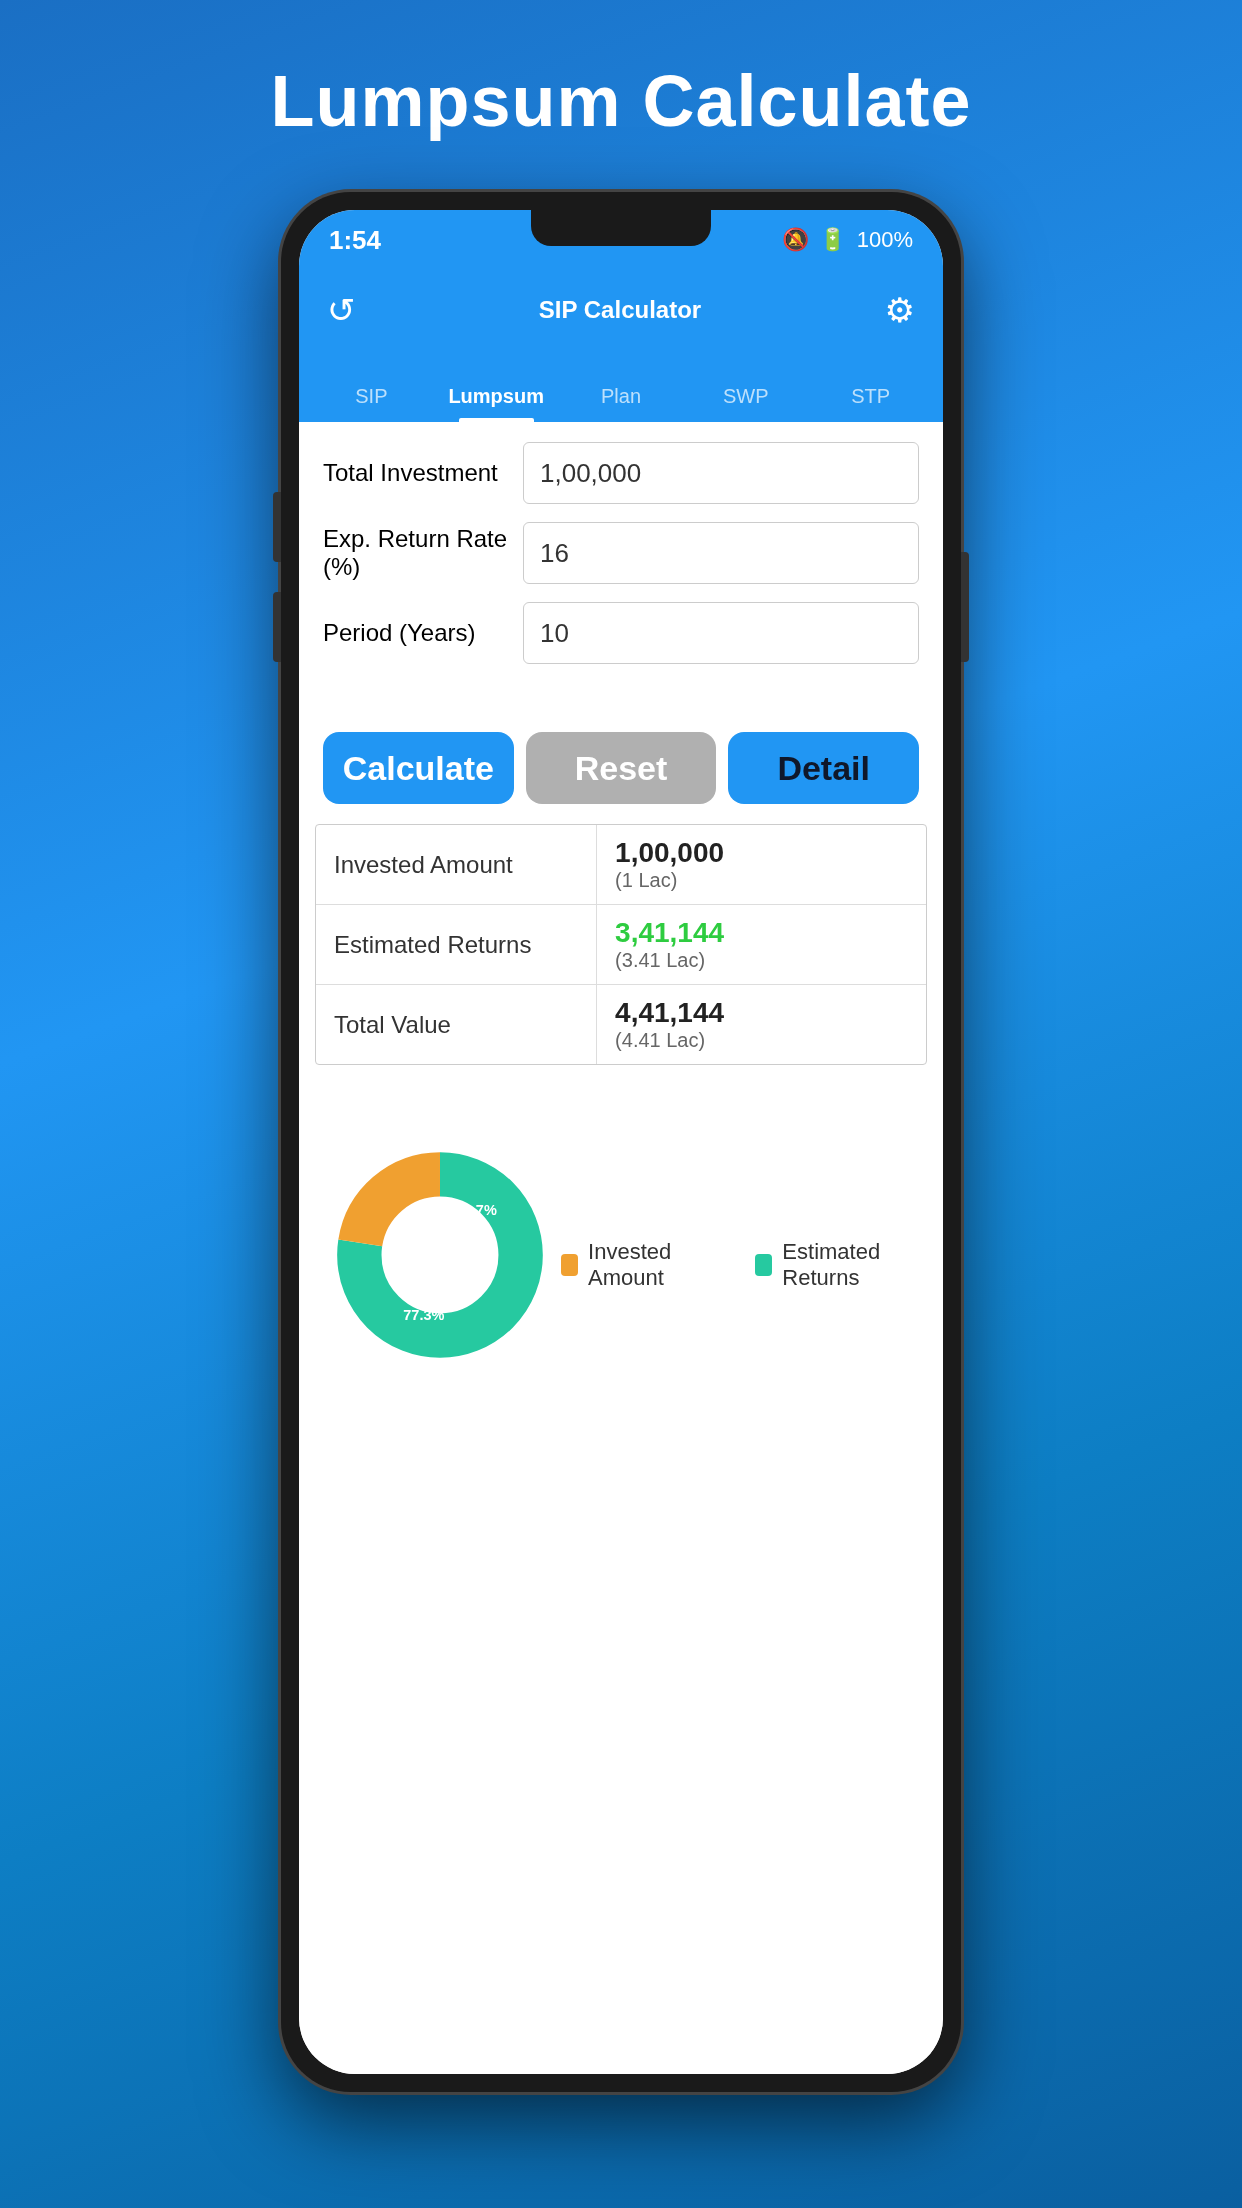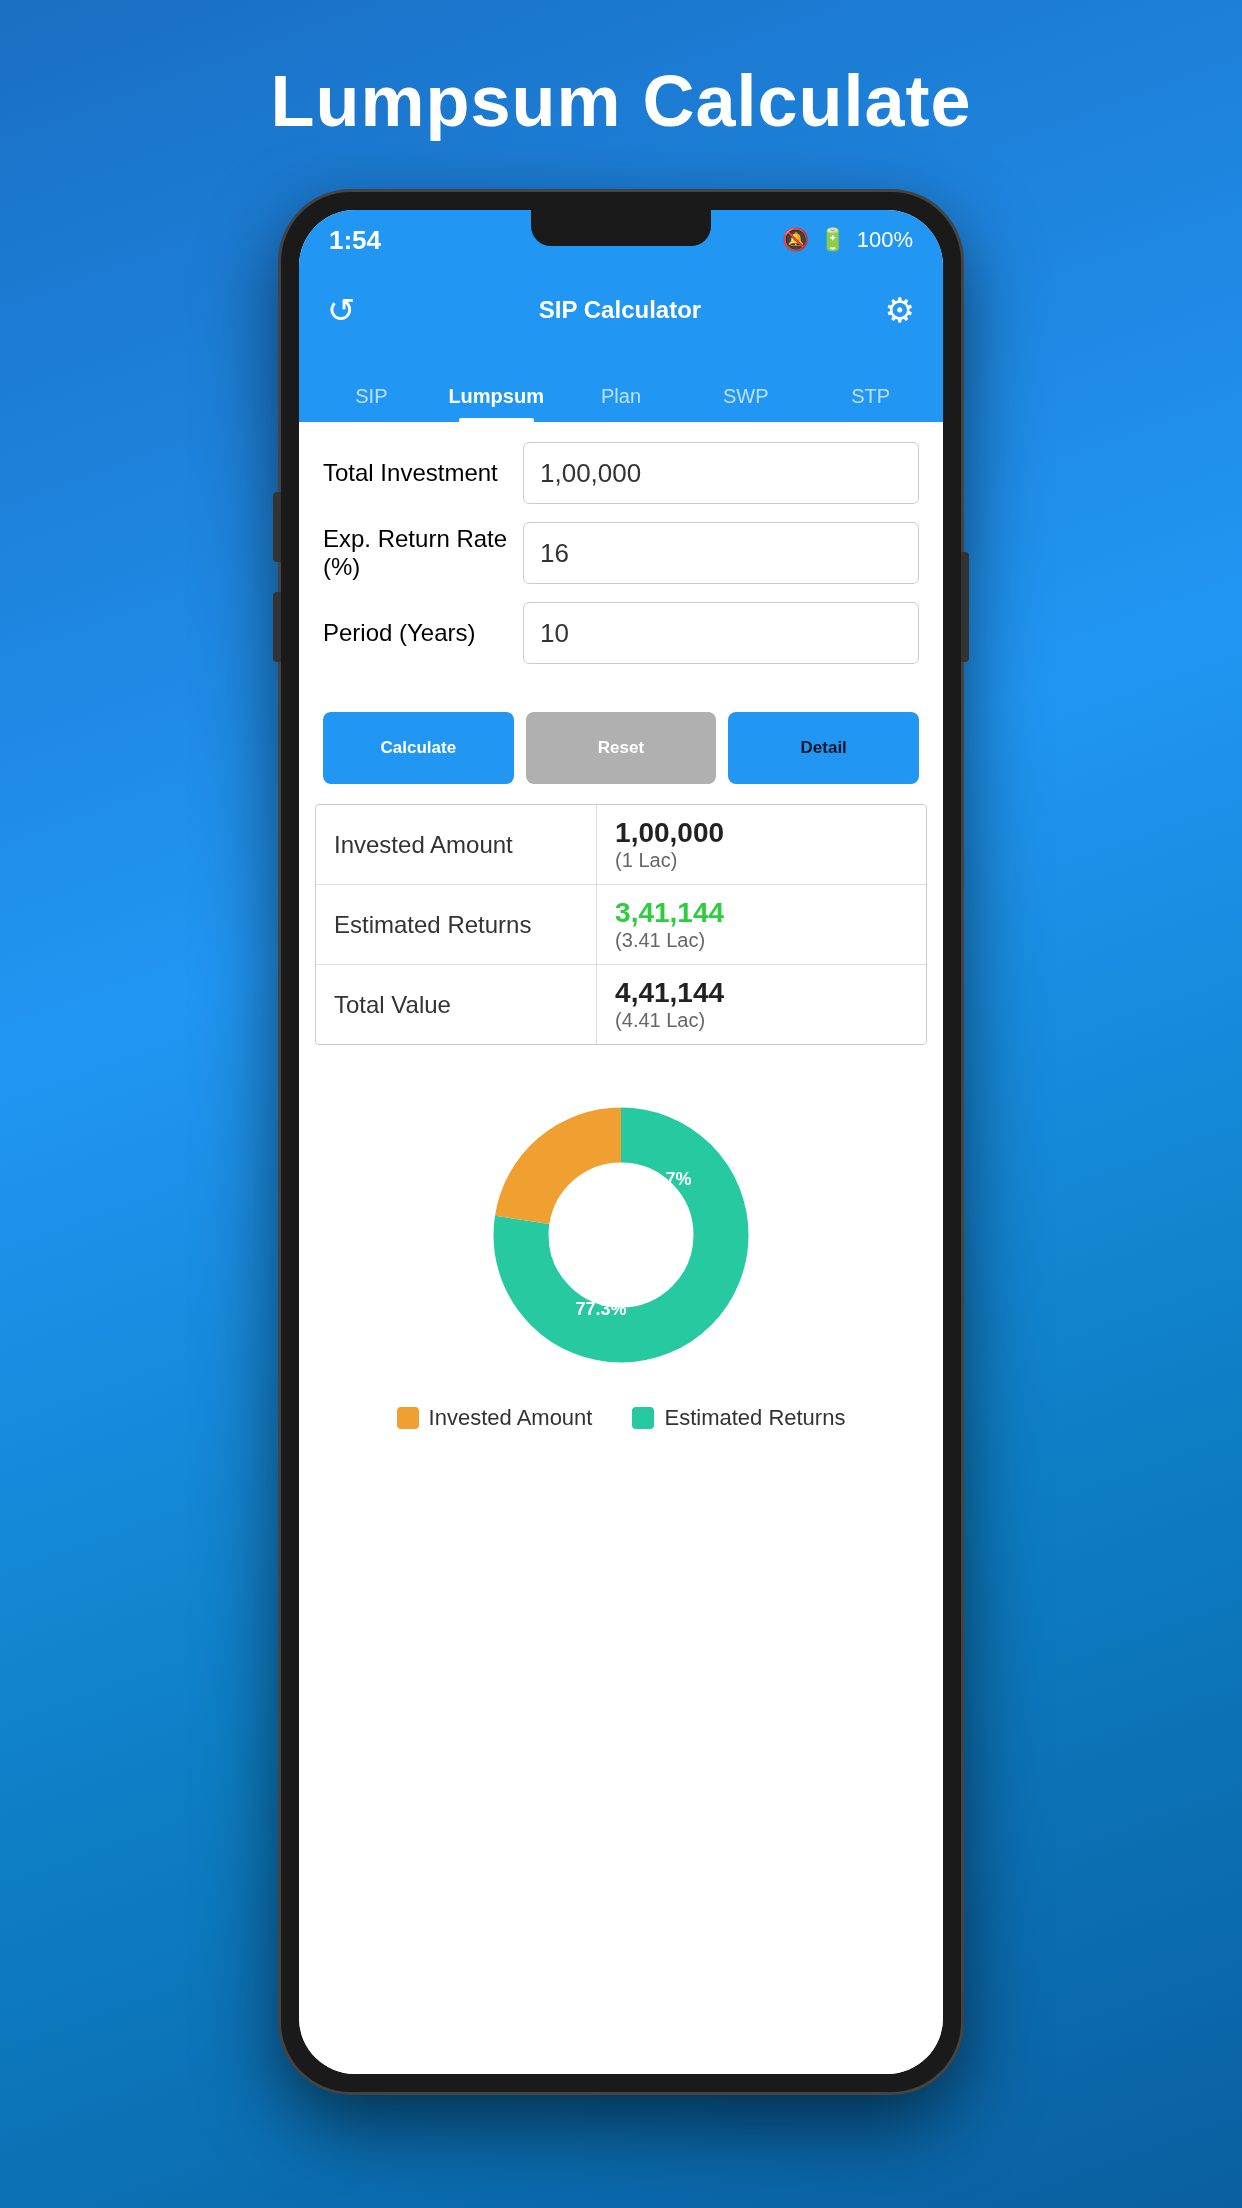--- a/index.html
+++ b/index.html
@@ -187,24 +187,25 @@
       display: flex;
       gap: 12px;
       padding: 10px 24px 20px;
       background: #fff;
     }
 
     .btn {
       flex: 1;
       height: 72px;
       border: none;
-      border-radius: 8px;
-      font-size: 17px;
+      border-radius: 16px;
+      font-size: 34px;
       font-weight: bold;
       cursor: pointer;
+      margin-top: 20px;
     }
 
     .btn-calculate {
       background: #2196F3;
       color: #fff;
     }
 
     .btn-reset {
       background: #b0b0b0;
       color: #fff;
@@ -263,21 +264,20 @@
     }
 
     .result-value.green .main-val {
       color: #2ecc40;
     }
 
     
     .chart-container {
       padding: 30px 20px 20px;
       display: flex;
-      flex-direction: column;
       align-items: center;
       background: #fff;
       margin-top: 10px;
     }
 
     .donut-svg {
       width: 300px;
       height: 300px;
     }
 

